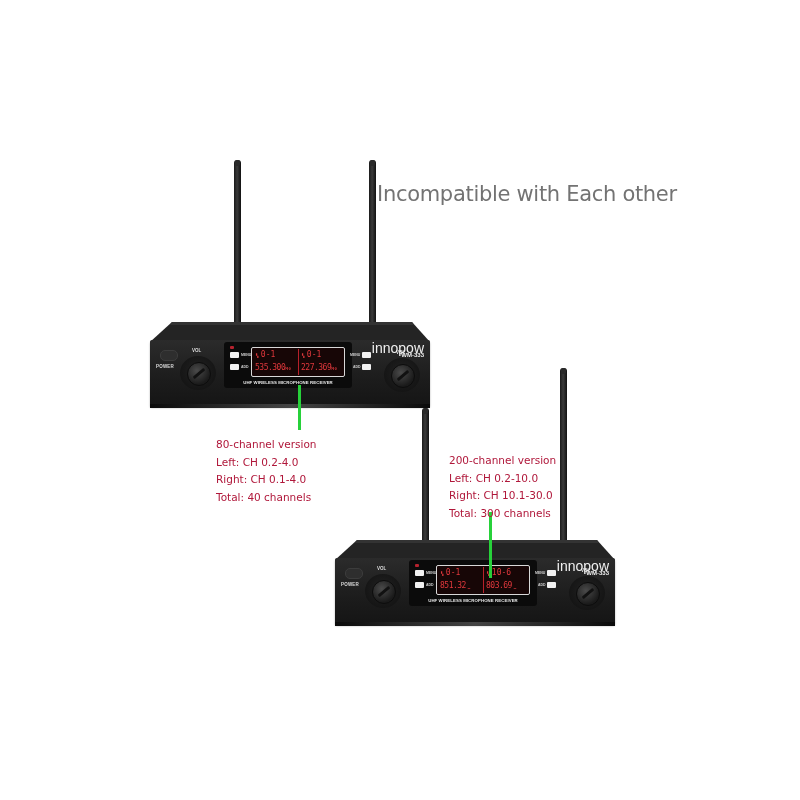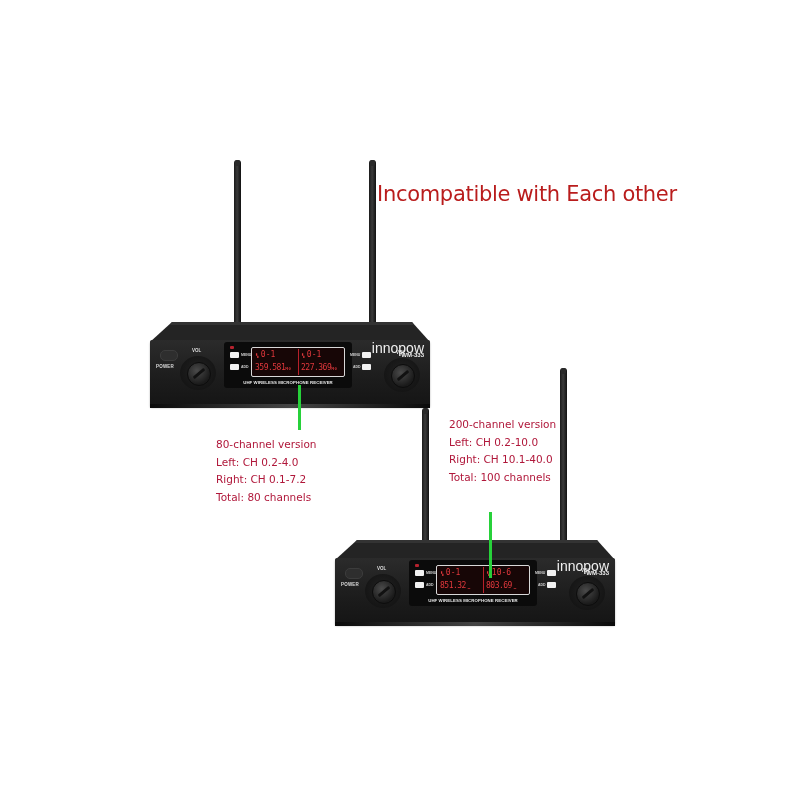--- a/index.html
+++ b/index.html
@@ -1,18 +1,18 @@
 <!DOCTYPE html>
 <html><head>
 <meta charset="utf-8">
 <style>
   html, body { margin:0; padding:0; }
   body { width:800px; height:800px; background:#ffffff; position:relative; overflow:hidden; font-family:"Liberation Sans", sans-serif; }
   .abs { position:absolute; }
-  .headline { left:377px; top:182px; font-size:21px; color:#b91c1c; font-family:"DejaVu Sans", sans-serif; letter-spacing:-0.3px; white-space:nowrap; }
+  .headline { left:377px; top:182px; font-size:21px; color:#737373; font-family:"DejaVu Sans", sans-serif; letter-spacing:-0.3px; white-space:nowrap; }
   .spec { font-size:10.5px; color:#b0173a; line-height:17.5px; font-family:"DejaVu Sans", sans-serif; white-space:nowrap; }
   .spec div { height:17.5px; }
 
   
   .antenna { width:7px; background:linear-gradient(90deg,#1a1a1a,#3a3a3a 45%,#111); border-radius:3px 3px 1px 1px; }
   .antenna .cap { position:absolute; left:1px; top:0; width:5px; height:6px; background:#2a2a2a; border-radius:2px; }
 
   
   .receiver { width:280px; height:90px; }
   .rx-top { position:absolute; left:0; top:0; width:280px; height:20px; }
@@ -69,21 +69,21 @@
 
     <div class="panel">
       <div class="ir-dot"></div>
       <div class="lbtn" style="left:6px; top:10px;"></div>
       <div class="blabel" style="left:17px; top:11px;">MENU</div>
       <div class="lbtn" style="left:6px; top:22px;"></div>
       <div class="blabel" style="left:17px; top:23px;">ADD</div>
 
       <div class="lcd">
         <div class="lcd-row lcd-ch" style="left:4px;"><span class="lcd-small">▚ </span><span>0-1</span></div>
-        <div class="lcd-row lcd-freq" style="left:3px;"><span>359.581</span><span class="lcd-small">MHz</span></div>
+        <div class="lcd-row lcd-freq" style="left:3px;"><span>535.300</span><span class="lcd-small">MHz</span></div>
         <div class="lcd-divider"></div>
         <div class="lcd-row lcd-ch" style="left:50px;"><span class="lcd-small">▚ </span><span>0-1</span></div>
         <div class="lcd-row lcd-freq" style="left:49px;"><span>227.369</span><span class="lcd-small">MHz</span></div>
       </div>
 
       <div class="panel-caption">UHF WIRELESS MICROPHONE RECEIVER</div>
     </div>
 
     <div class="blabel" style="left:200px; top:13px;">MENU</div>
     <div class="lbtn" style="left:212px; top:12px;"></div>
@@ -100,22 +100,22 @@
     </div>
   </div>
   <div class="rx-bottom"></div>
 </div>
 
 <div class="abs green-line" style="left:298px; top:385px; height:45px;"></div>
 
 <div class="abs spec" style="left:216px; top:436px;">
   <div>80-channel version</div>
   <div>Left: CH 0.2-4.0</div>
-  <div>Right: CH 0.1-7.2</div>
-  <div>Total: 80 channels</div>
+  <div>Right: CH 0.1-4.0</div>
+  <div>Total: 40 channels</div>
 </div>
 
 <div class="abs antenna" style="left:422px; top:408px; height:140px;">
     <span class="cap"></span>
   </div>
 <div class="abs antenna" style="left:560px; top:368px; height:180px;">
     <span class="cap"></span>
   </div>
 
 <div class="abs receiver" style="left:335px; top:540px;">
@@ -161,18 +161,18 @@
     <div class="brand">
       <div class="b1">innopow</div>
       <div class="b2">WM-333</div>
     </div>
   </div>
   <div class="rx-bottom"></div>
 </div>
 
 <div class="abs green-line" style="left:489px; top:512px; height:66px;"></div>
 
-<div class="abs spec" style="left:449px; top:416px;">
+<div class="abs spec" style="left:449px; top:452px;">
   <div>200-channel version</div>
   <div>Left: CH 0.2-10.0</div>
-  <div>Right: CH 10.1-40.0</div>
-  <div>Total: 100 channels</div>
+  <div>Right: CH 10.1-30.0</div>
+  <div>Total: 300 channels</div>
 </div>
 
 </body></html>

